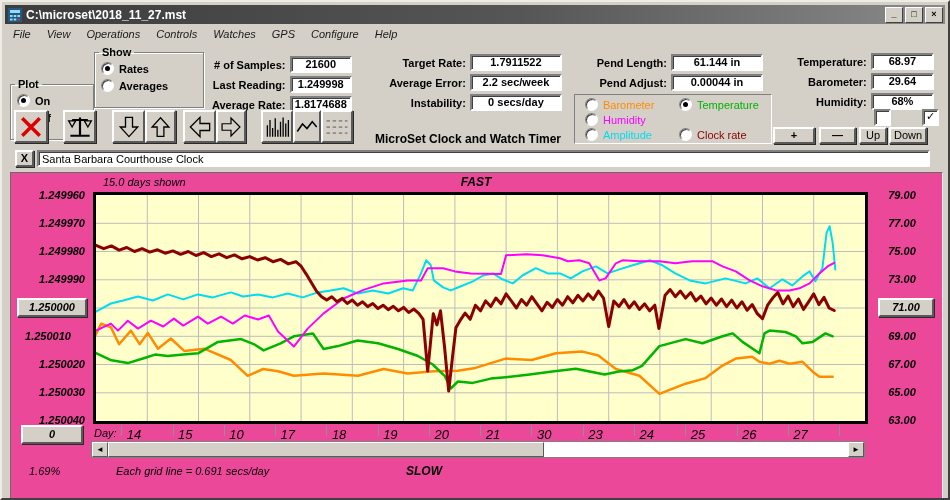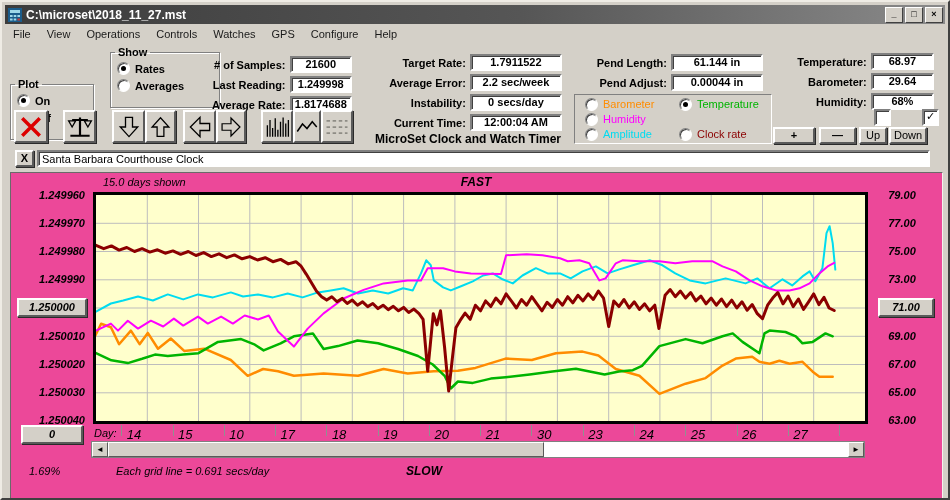--- a/index.html
+++ b/index.html
@@ -5,21 +5,21 @@
   html,body{margin:0;padding:0;background:#777;}
   .window{position:relative;width:950px;height:500px;background:#d4d0c8;
     font-family:"Liberation Sans","DejaVu Sans",sans-serif;font-size:11px;color:#000;
     border:2px solid;border-color:#efece5 #404040 #404040 #efece5;box-sizing:border-box;overflow:hidden;}
   .titlebar{position:absolute;left:3px;top:3px;right:3px;height:19px;
     background:linear-gradient(90deg,#3c3c3c,#565656 55%,#8a8a8a);display:flex;align-items:center;padding:0 2px;}
   .titleicon{width:14px;height:14px;margin:0 4px 0 1px;flex:0 0 auto;}
   .titletext{color:#fff;font-weight:bold;font-size:12px;flex:1;white-space:nowrap;overflow:hidden;}
   .tbtn{width:16px;height:14px;margin-left:2px;background:#d4d0c8;border:1px solid;border-color:#fff #404040 #404040 #fff;
     font-size:9px;font-weight:bold;line-height:12px;text-align:center;}
-  .menubar{position:absolute;left:3px;top:23px;right:3px;height:17px;display:flex;align-items:center;}
+  .menubar{position:absolute;left:3px;top:23px;right:3px;height:17px;display:flex;align-items:center;font-style:italic;}
   .menu-item{padding:1px 8px;color:#1a1a1a;}
   .controls{position:absolute;left:0;top:40px;width:950px;height:108px;}
   fieldset{position:absolute;margin:0;padding:2px 4px;border:1px solid #808080;
     box-shadow:inset 1px 1px 0 #fff,1px 1px 0 #fff;}
   legend{font-weight:bold;padding:0 3px;}
   .radio-row{display:flex;align-items:center;margin:2px 0 4px 2px;}
   .radio{width:11px;height:11px;border-radius:50%;background:#fff;border:1px solid;
     border-color:#808080 #fff #fff #808080;box-shadow:inset 1px 1px 0 #404040;position:relative;flex:0 0 auto;}
   .radio .dot{position:absolute;left:3px;top:3px;width:5px;height:5px;border-radius:50%;background:#000;}
   .radio-label{margin-left:5px;font-weight:bold;white-space:nowrap;}
@@ -27,21 +27,21 @@
   .flabel{font-weight:bold;text-align:right;padding-right:4px;white-space:nowrap;}
   .fval{background:#fff;border:2px solid;border-color:#808080 #fff #fff #808080;
     box-shadow:inset 1px 1px 0 #404040;height:13px;line-height:13px;text-align:center;
     font-weight:bold;white-space:nowrap;overflow:hidden;}
   .btn3d{background:#d4d0c8;border:2px solid;border-color:#fff #5a5a5a #5a5a5a #fff;
     box-shadow:1px 1px 0 #2a2a2a;text-align:center;font-weight:bold;box-sizing:border-box;}
   .toolbtn{position:absolute;height:33px;background:#d4d0c8;border:2px solid;
     border-color:#fff #5a5a5a #5a5a5a #fff;box-shadow:1px 1px 0 #2a2a2a;box-sizing:border-box;}
   .apptitle{position:absolute;font-weight:bold;font-size:12px;white-space:nowrap;}
   .sensorbox{position:absolute;border:1px solid;border-color:#808080 #fff #fff #808080;background:#d4d0c8;}
-  .srad{position:absolute;display:flex;align-items:flex-start;}
+  .srad{position:absolute;display:flex;align-items:center;}
   .checkbox{position:absolute;width:13px;height:13px;background:#fff;border:2px solid;
     border-color:#808080 #fff #fff #808080;box-shadow:inset 1px 1px 0 #404040;
     font-size:11px;line-height:10px;text-align:center;font-weight:bold;box-sizing:content-box;}
   .clockrow-input{position:absolute;left:35px;top:148px;width:893px;height:17px;background:#fff;
     border:2px solid;border-color:#808080 #fff #fff #808080;box-shadow:inset 1px 1px 0 #404040;
     font-family:"Liberation Sans",sans-serif;font-size:11px;padding:0 3px;box-sizing:border-box;}
   .chartpanel{position:absolute;left:8px;top:170px;width:933px;height:358px;background:#ec4899;
     border:1px solid;border-color:#6a6a6a #f4f2ee #f4f2ee #6a6a6a;box-sizing:border-box;font-style:italic;}
   .plotbox{position:absolute;left:82px;top:19px;width:769px;height:226px;border:3px solid #000;background:#ffffcc;}
   .ticklabel{position:absolute;font-weight:bold;font-size:11px;white-space:nowrap;}
@@ -99,21 +99,21 @@
               <span class="dot"></span>
             </span>
             <span class="radio-label">On</span>
           </div>
           <div class="radio-row">
             <span class="radio"></span>
             <span class="radio-label">Off</span>
           </div>
         </div>
     </fieldset>
-    <fieldset style="left:92px;top:4px;width:100px;height:56px;margin-left:16px;">
+    <fieldset style="left:92px;top:4px;width:100px;height:56px;">
       <legend>Show</legend>
       <div>
           <div class="radio-row">
             <span class="radio">
               <span class="dot"></span>
             </span>
             <span class="radio-label">Rates</span>
           </div>
           <div class="radio-row">
             <span class="radio"></span>
@@ -142,24 +142,20 @@
           <div class="fval" style="width: 90px;">1.7911522</div>
         </div>
         <div class="frow">
           <span class="flabel" style="width: 106px;">Average Error:</span>
           <div class="fval" style="width: 90px;">2.2 sec/week</div>
         </div>
         <div class="frow">
           <span class="flabel" style="width: 106px;">Instability:</span>
           <div class="fval" style="width: 90px;">0 secs/day</div>
         </div>
-        <div class="frow">
-          <span class="flabel" style="width: 106px;">Current Time:</span>
-          <div class="fval" style="width: 90px;">12:00:04 AM</div>
-        </div>
       </div>
     <div style="position:absolute;left:573px;top:12px;width:188px;" id="col3">
         <div class="frow">
           <span class="flabel" style="width: 94px;">Pend Length:</span>
           <div class="fval" style="width: 90px;">61.144 in</div>
         </div>
         <div class="frow">
           <span class="flabel" style="width: 94px;">Pend Adjust:</span>
           <div class="fval" style="width: 90px;">0.00044 in</div>
         </div>
@@ -270,21 +266,21 @@
   <div class="chartpanel">
     <div class="smalltext" style="left:92px;top:3px;">15.0 days shown</div>
     <div class="boldtext" style="left:420px;top:2px;width:90px;text-align:center;">FAST</div>
 
     <div id="leftticks">
         <div class="ticklabel" style="left: 0px; width: 74px; text-align: right; top: 16px;">1.249960</div>
         <div class="ticklabel" style="left: 0px; width: 74px; text-align: right; top: 44.1px;">1.249970</div>
         <div class="ticklabel" style="left: 0px; width: 74px; text-align: right; top: 72.2px;">1.249980</div>
         <div class="ticklabel" style="left: 0px; width: 74px; text-align: right; top: 100.3px;">1.249990</div>
         <div class="btn3d tickbtn" style="left: 6px; width: 70px; top: 125.4px;">1.250000</div>
-        <div class="ticklabel" style="left: 0px; width: 74px; text-align: right; top: 156.5px;">1.250010</div>
+        <div class="ticklabel" style="left: 0px; width: 74px; text-align: center; top: 156.5px;">1.250010</div>
         <div class="ticklabel" style="left: 0px; width: 74px; text-align: right; top: 184.6px;">1.250020</div>
         <div class="ticklabel" style="left: 0px; width: 74px; text-align: right; top: 212.7px;">1.250030</div>
         <div class="ticklabel" style="left: 0px; width: 74px; text-align: right; top: 240.8px;">1.250040</div>
       </div>
     <div id="rightticks">
         <div class="ticklabel" style="left: 866px; width: 50px; text-align: center; top: 16px;">79.00</div>
         <div class="ticklabel" style="left: 866px; width: 50px; text-align: center; top: 44.1px;">77.00</div>
         <div class="ticklabel" style="left: 866px; width: 50px; text-align: center; top: 72.2px;">75.00</div>
         <div class="ticklabel" style="left: 866px; width: 50px; text-align: center; top: 100.3px;">73.00</div>
         <div class="btn3d tickbtn" style="left: 867px; width: 56px; top: 125.4px;">71.00</div>

